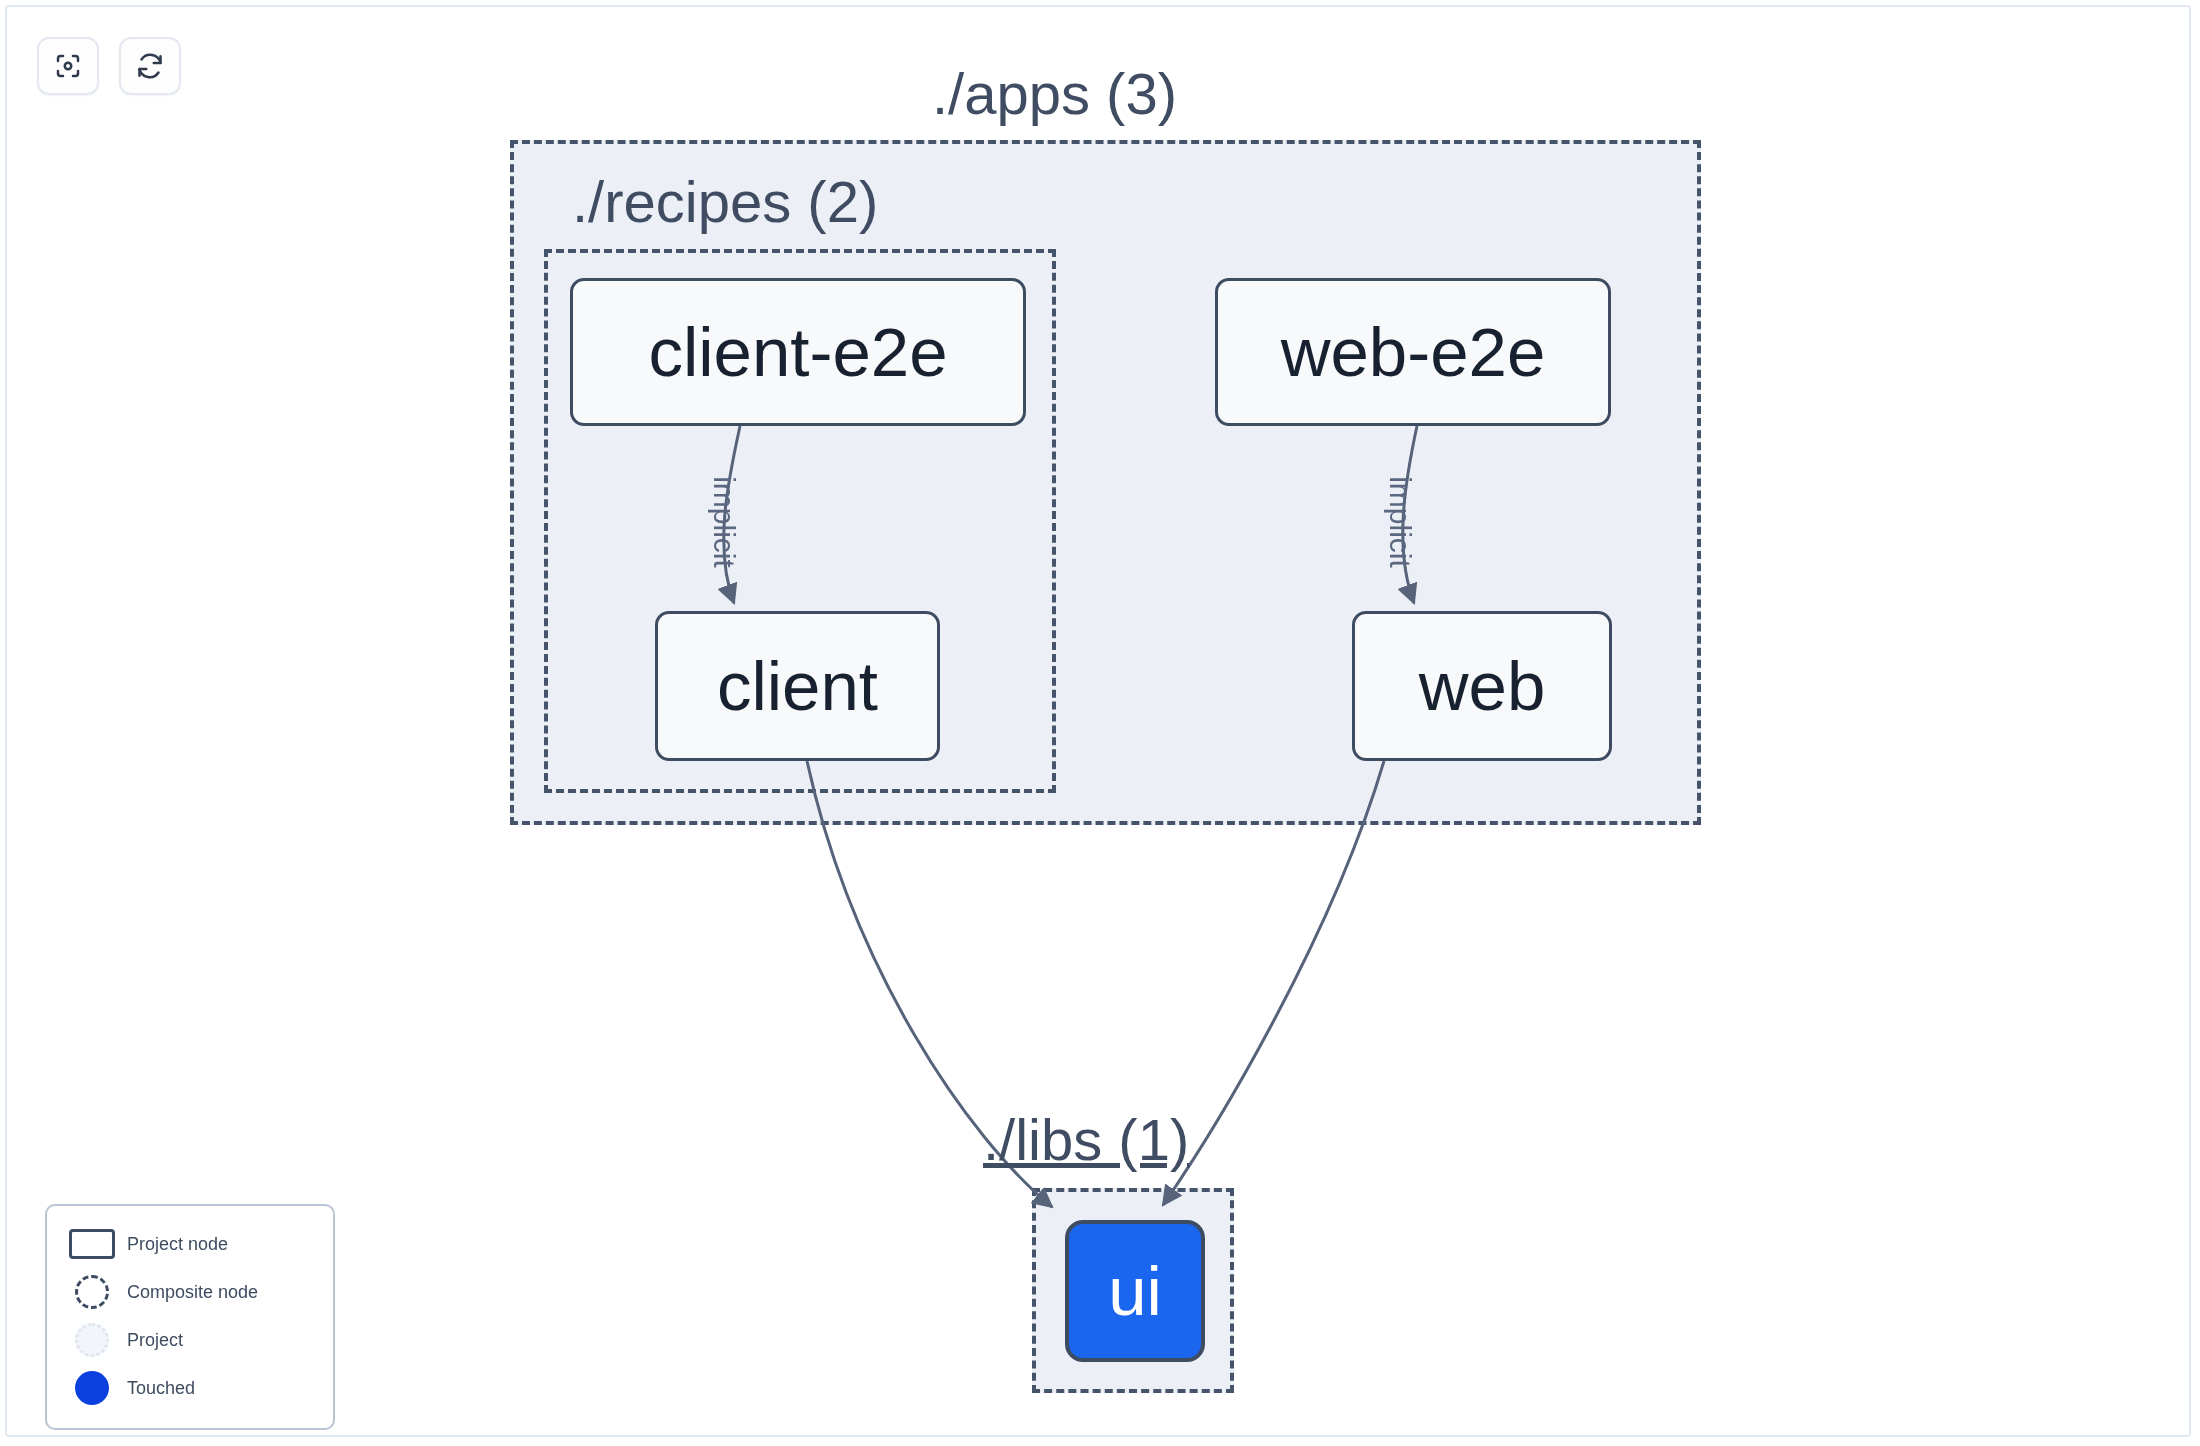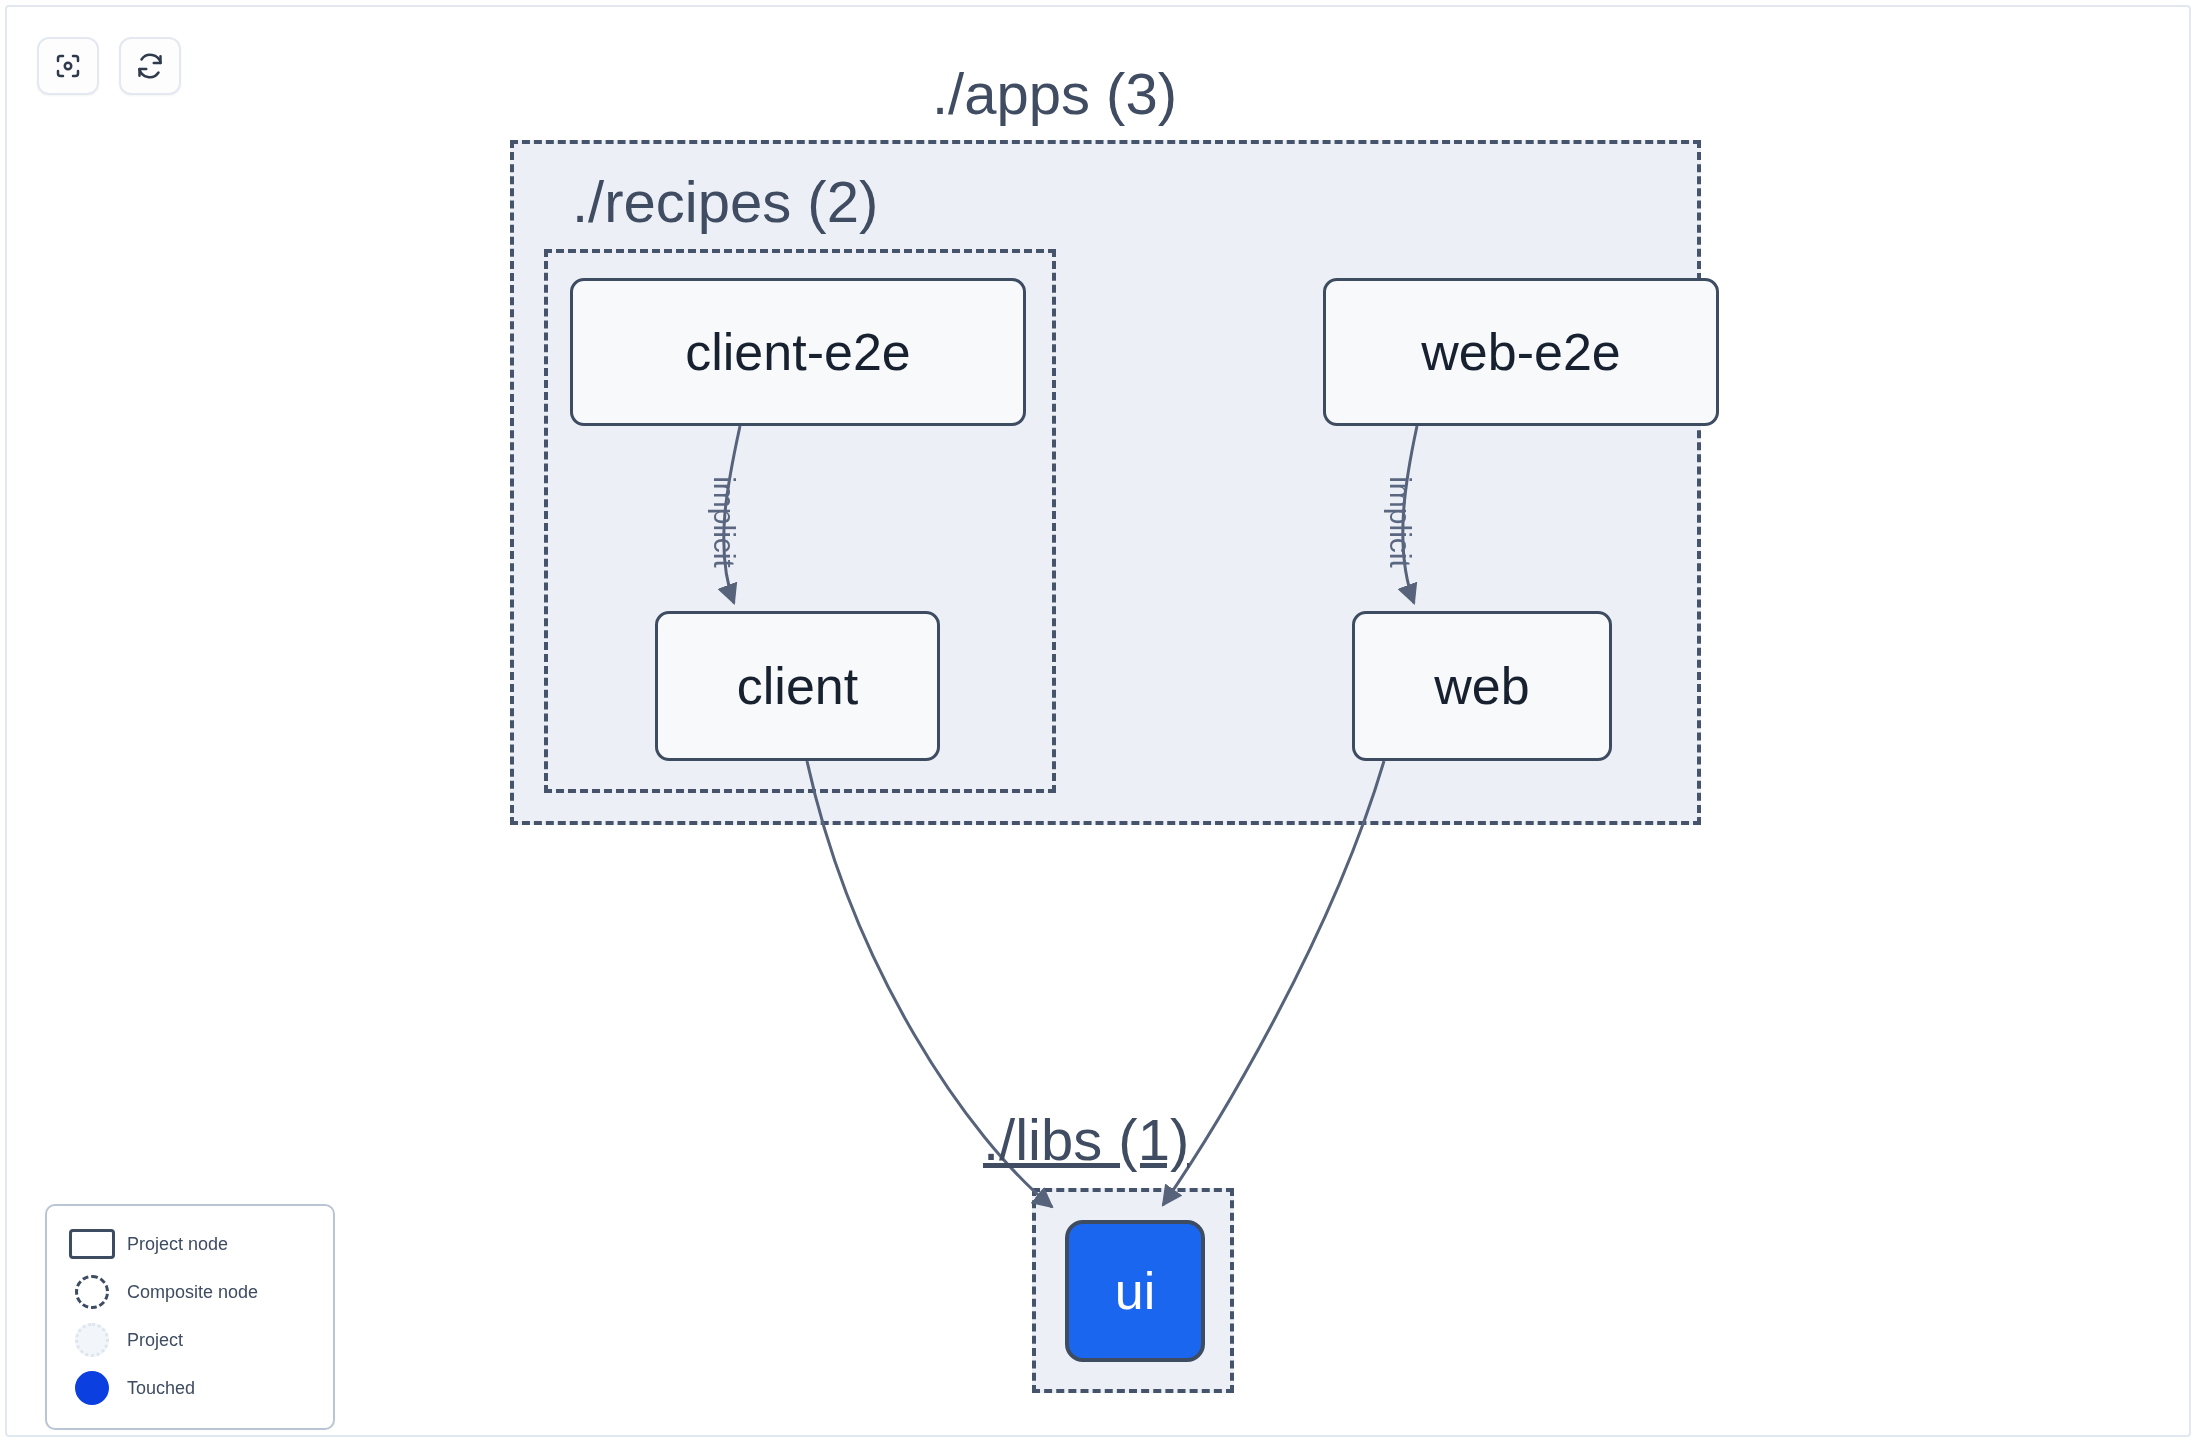--- a/index.html
+++ b/index.html
@@ -101,34 +101,34 @@
     border-radius: 14px;
     display: flex;
     align-items: center;
     justify-content: center;
     box-sizing: border-box;
     z-index: 25;
     cursor: pointer;
   }
   .node-label {
     color: #18212f;
-    font-size: 52px;
+    font-size: 69px;
     line-height: 1;
     white-space: nowrap;
     font-family: "Liberation Sans", sans-serif;
   }
   .node.touched {
     background: #1a66ee;
     border: 4px solid #3e4c61;
     border-radius: 18px;
   }
   .node.touched .node-label { color: #ffffff; }
 
   #node-client-e2e { left: 563px;  top: 271px;  width: 456px; height: 148px; }
-  #node-web-e2e    { left: 1316px; top: 271px;  width: 396px; height: 148px; }
+  #node-web-e2e    { left: 1208px; top: 271px;  width: 396px; height: 148px; }
   #node-client     { left: 648px;  top: 604px;  width: 285px; height: 150px; }
   #node-web        { left: 1345px; top: 604px;  width: 260px; height: 150px; }
   #node-ui         { left: 1058px; top: 1213px; width: 140px; height: 142px; }
 
   
   .edge-label {
     position: absolute;
     color: #5b6780;
     font-size: 30px;
     line-height: 1;

